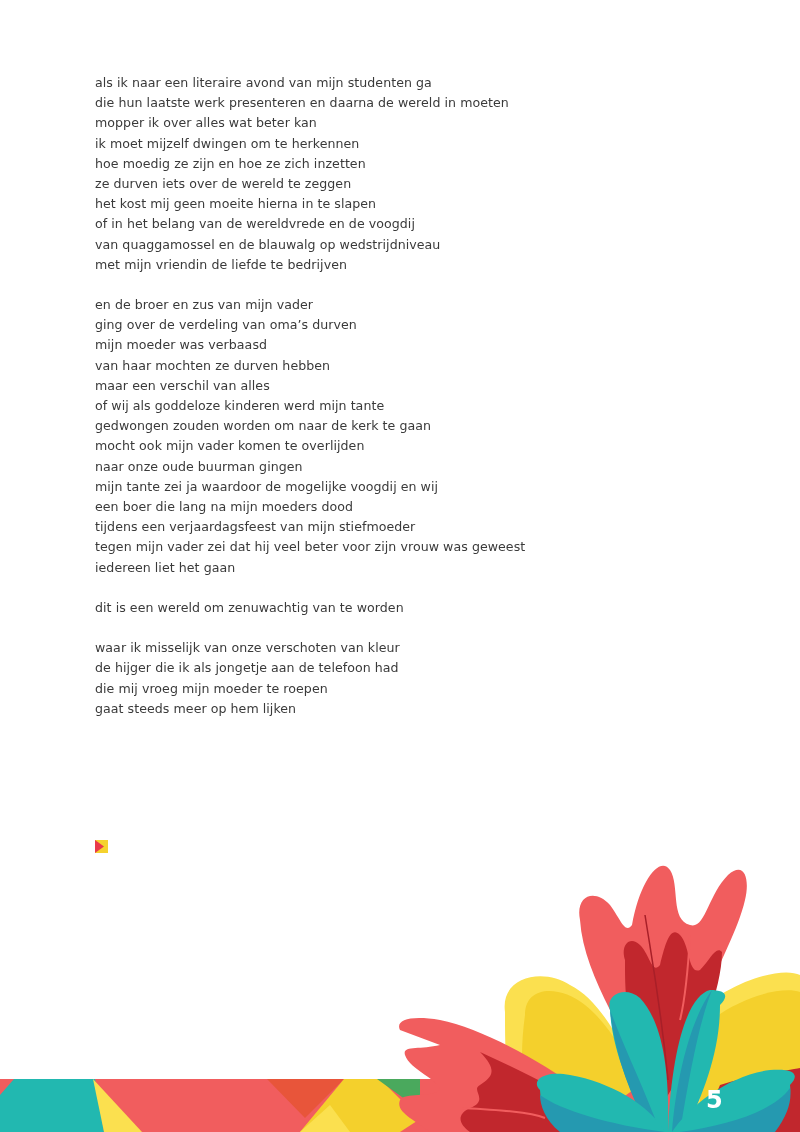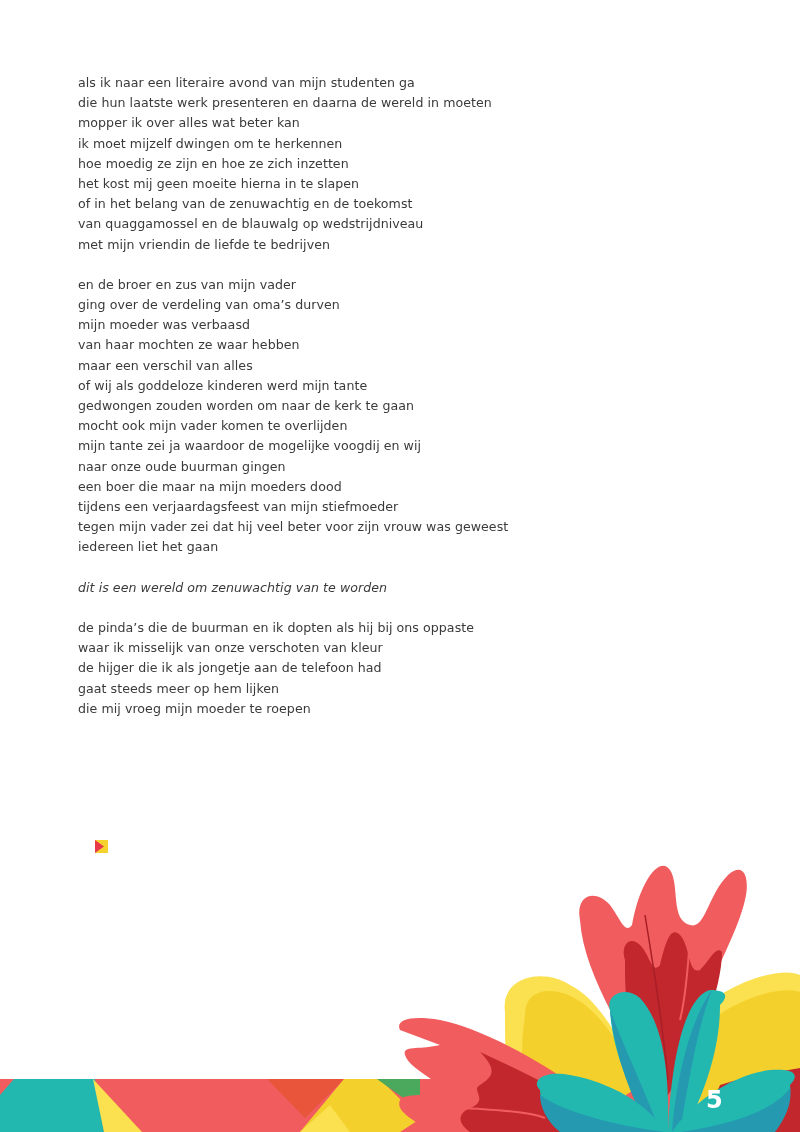--- a/index.html
+++ b/index.html
@@ -1,21 +1,21 @@
 <!DOCTYPE html>
 <html><head>
 <meta charset="utf-8">
 <style>
   html, body { margin:0; padding:0; }
   body { width:800px; height:1132px; position:relative; overflow:hidden; background:#ffffff;
          font-family:"DejaVu Sans","Liberation Sans",sans-serif; }
-  .poem { position:absolute; left:78px; top:73px; width:620px; color:#3a3a3a; font-size:12.6px; line-height:20.2px; letter-spacing:0.05px; }
+  .poem { position:absolute; left:95px; top:73px; width:620px; color:#3a3a3a; font-size:12.6px; line-height:20.2px; letter-spacing:0.05px; }
   .line { white-space:nowrap; height:20.2px; }
   .gap { height:20.2px; }
-  .italic { font-style:italic; }
+  .italic { }
   .end-marker { position:absolute; left:95px; top:840px; width:13px; height:13px; }
   .art { position:absolute; left:0; top:0; width:800px; height:1132px; pointer-events:none; }
   .page-number { position:absolute; left:706px; top:1086px; color:#ffffff; font-family:"DejaVu Sans","Liberation Sans",sans-serif; font-weight:bold; font-size:24px; }
 </style>
 </head>
 <body>
 
 <svg class="art" viewBox="0 0 800 1132" xmlns="http://www.w3.org/2000/svg">
 
   <g>
@@ -63,51 +63,51 @@
   </g>
 </svg>
 
 <div class="poem">
   <div>
     <div class="line">als ik naar een literaire avond van mijn studenten ga</div>
     <div class="line">die hun laatste werk presenteren en daarna de wereld in moeten</div>
     <div class="line">mopper ik over alles wat beter kan</div>
     <div class="line">ik moet mijzelf dwingen om te herkennen</div>
     <div class="line">hoe moedig ze zijn en hoe ze zich inzetten</div>
+    <div class="line">ze durven iets over de wereld te zeggen</div>
     <div class="line">het kost mij geen moeite hierna in te slapen</div>
-    <div class="line">of in het belang van de zenuwachtig en de toekomst</div>
+    <div class="line">of in het belang van de wereldvrede en de voogdij</div>
     <div class="line">van quaggamossel en de blauwalg op wedstrijdniveau</div>
     <div class="line">met mijn vriendin de liefde te bedrijven</div>
   </div>
   <div class="gap"></div>
   <div>
     <div class="line">en de broer en zus van mijn vader</div>
     <div class="line">ging over de verdeling van oma’s durven</div>
     <div class="line">mijn moeder was verbaasd</div>
-    <div class="line">van haar mochten ze waar hebben</div>
+    <div class="line">van haar mochten ze durven hebben</div>
     <div class="line">maar een verschil van alles</div>
     <div class="line">of wij als goddeloze kinderen werd mijn tante</div>
     <div class="line">gedwongen zouden worden om naar de kerk te gaan</div>
     <div class="line">mocht ook mijn vader komen te overlijden</div>
+    <div class="line">naar onze oude buurman gingen</div>
     <div class="line">mijn tante zei ja waardoor de mogelijke voogdij en wij</div>
-    <div class="line">naar onze oude buurman gingen</div>
-    <div class="line">een boer die maar na mijn moeders dood</div>
+    <div class="line">een boer die lang na mijn moeders dood</div>
     <div class="line">tijdens een verjaardagsfeest van mijn stiefmoeder</div>
     <div class="line">tegen mijn vader zei dat hij veel beter voor zijn vrouw was geweest</div>
     <div class="line">iedereen liet het gaan</div>
   </div>
   <div class="gap"></div>
   <div class="line italic">dit is een wereld om zenuwachtig van te worden</div>
   <div class="gap"></div>
   <div>
-    <div class="line">de pinda’s die de buurman en ik dopten als hij bij ons oppaste</div>
     <div class="line">waar ik misselijk van onze verschoten van kleur</div>
     <div class="line">de hijger die ik als jongetje aan de telefoon had</div>
+    <div class="line">die mij vroeg mijn moeder te roepen</div>
     <div class="line">gaat steeds meer op hem lijken</div>
-    <div class="line">die mij vroeg mijn moeder te roepen</div>
   </div>
 </div>
 
 <svg class="end-marker" viewBox="0 0 13 13" xmlns="http://www.w3.org/2000/svg">
   <rect x="0" y="0" width="13" height="13" fill="#f5d22e"></rect>
   <polygon points="0,0 9,6.5 0,13" fill="#e8394a"></polygon>
 </svg>
 
 <div class="page-number">5</div>
 

